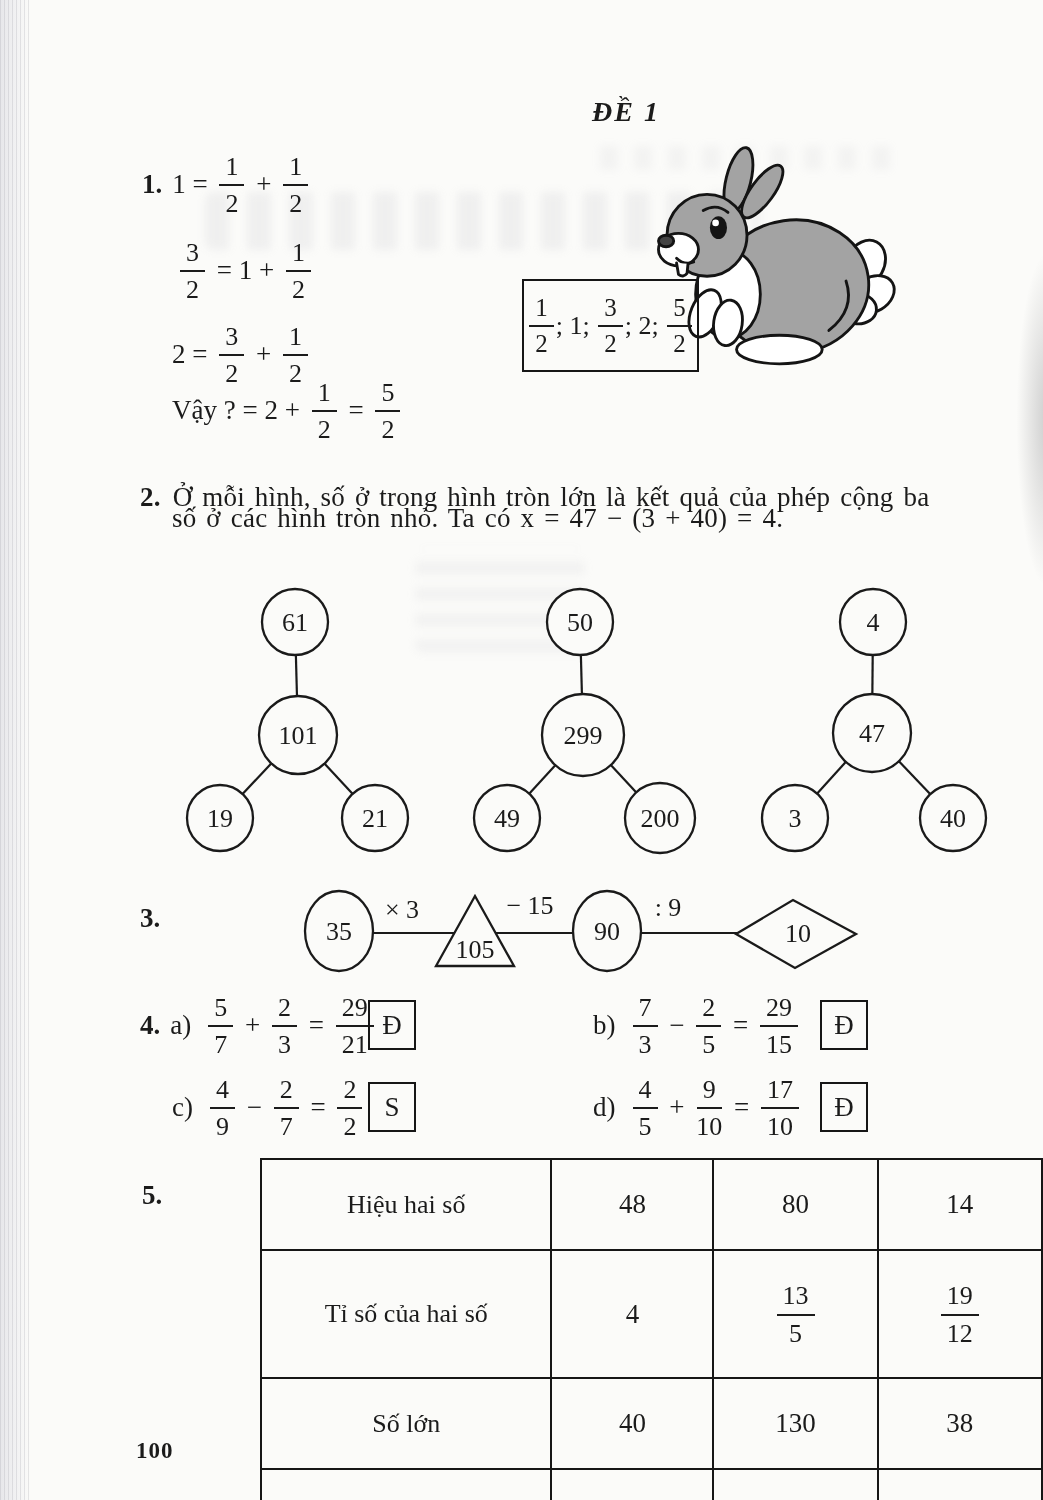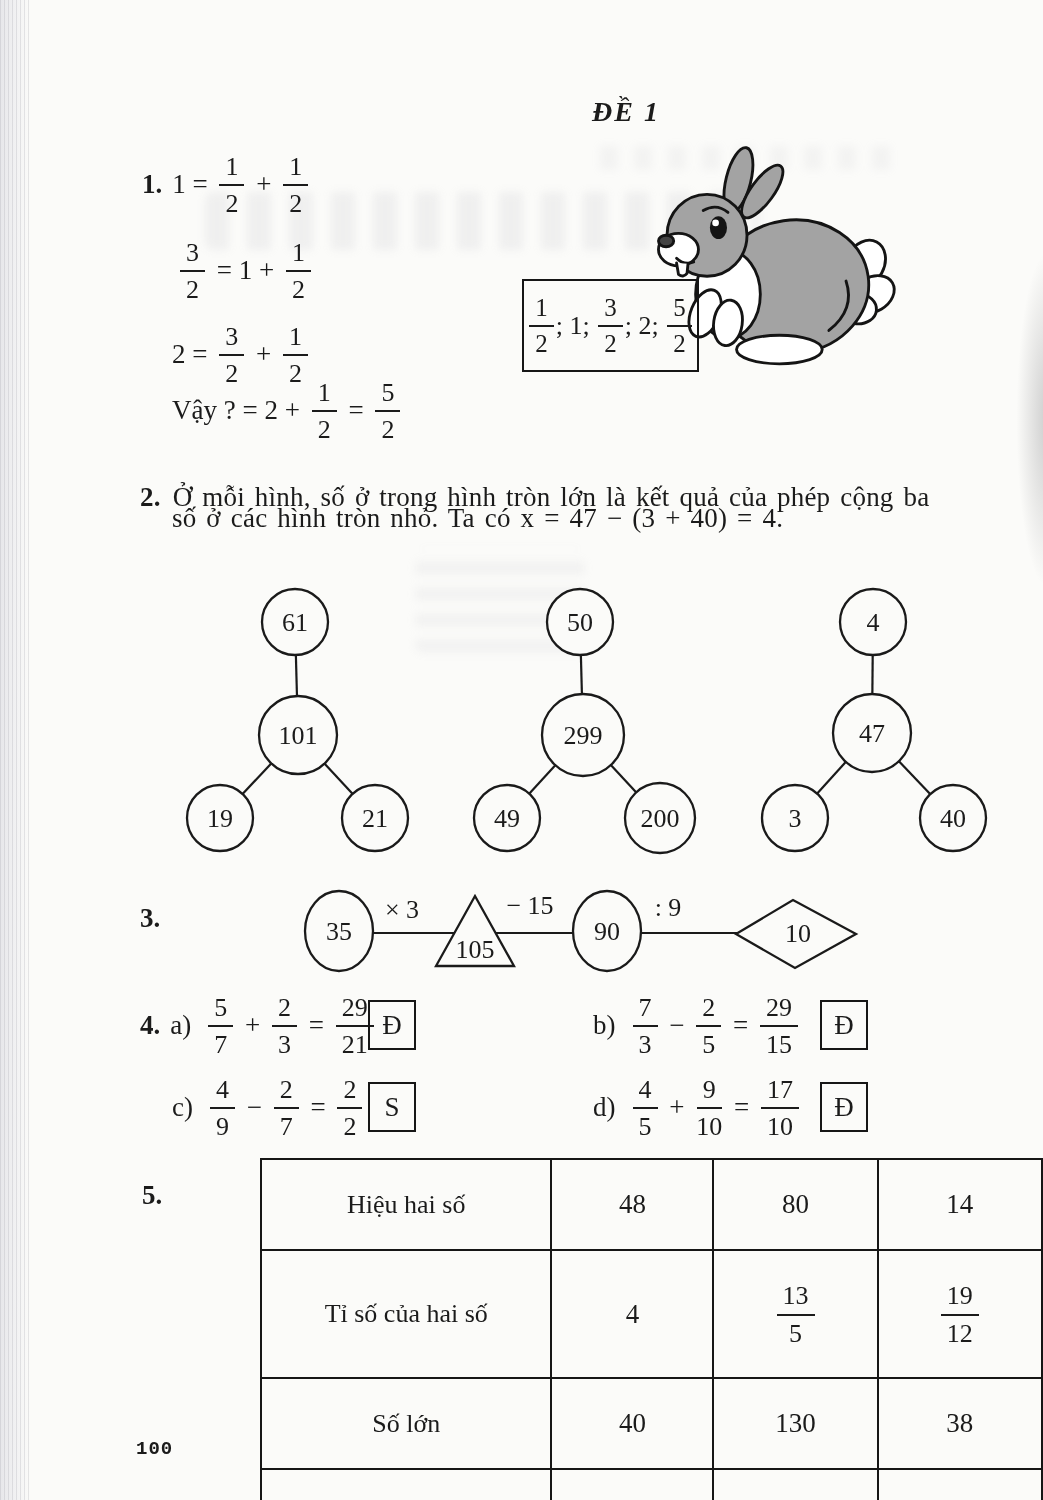--- a/index.html
+++ b/index.html
@@ -84,22 +84,22 @@
   }
   table.ans td{
     border:2.3px solid #161616;text-align:center;vertical-align:middle;
     font-size:27px;padding:17px;
   }
   table.ans td.lbl{font-size:26px;}
   table.ans .frac .num, table.ans .frac .den{font-size:26px;}
 
   .pageno{
     position:absolute;left:136px;top:1438px;
-    font-family:Liberation Mono, monospace;
-    font-weight:bold;font-size:19px;letter-spacing:1px;
+    font-family:Liberation Serif, serif;
+    font-weight:bold;font-size:23px;letter-spacing:1px;
   }
 </style>
 </head>
 <body>
 
 <div id="page">
 
   <div class="spine"></div>
   <div class="curl"></div>
   <div class="ghost g1"></div>

